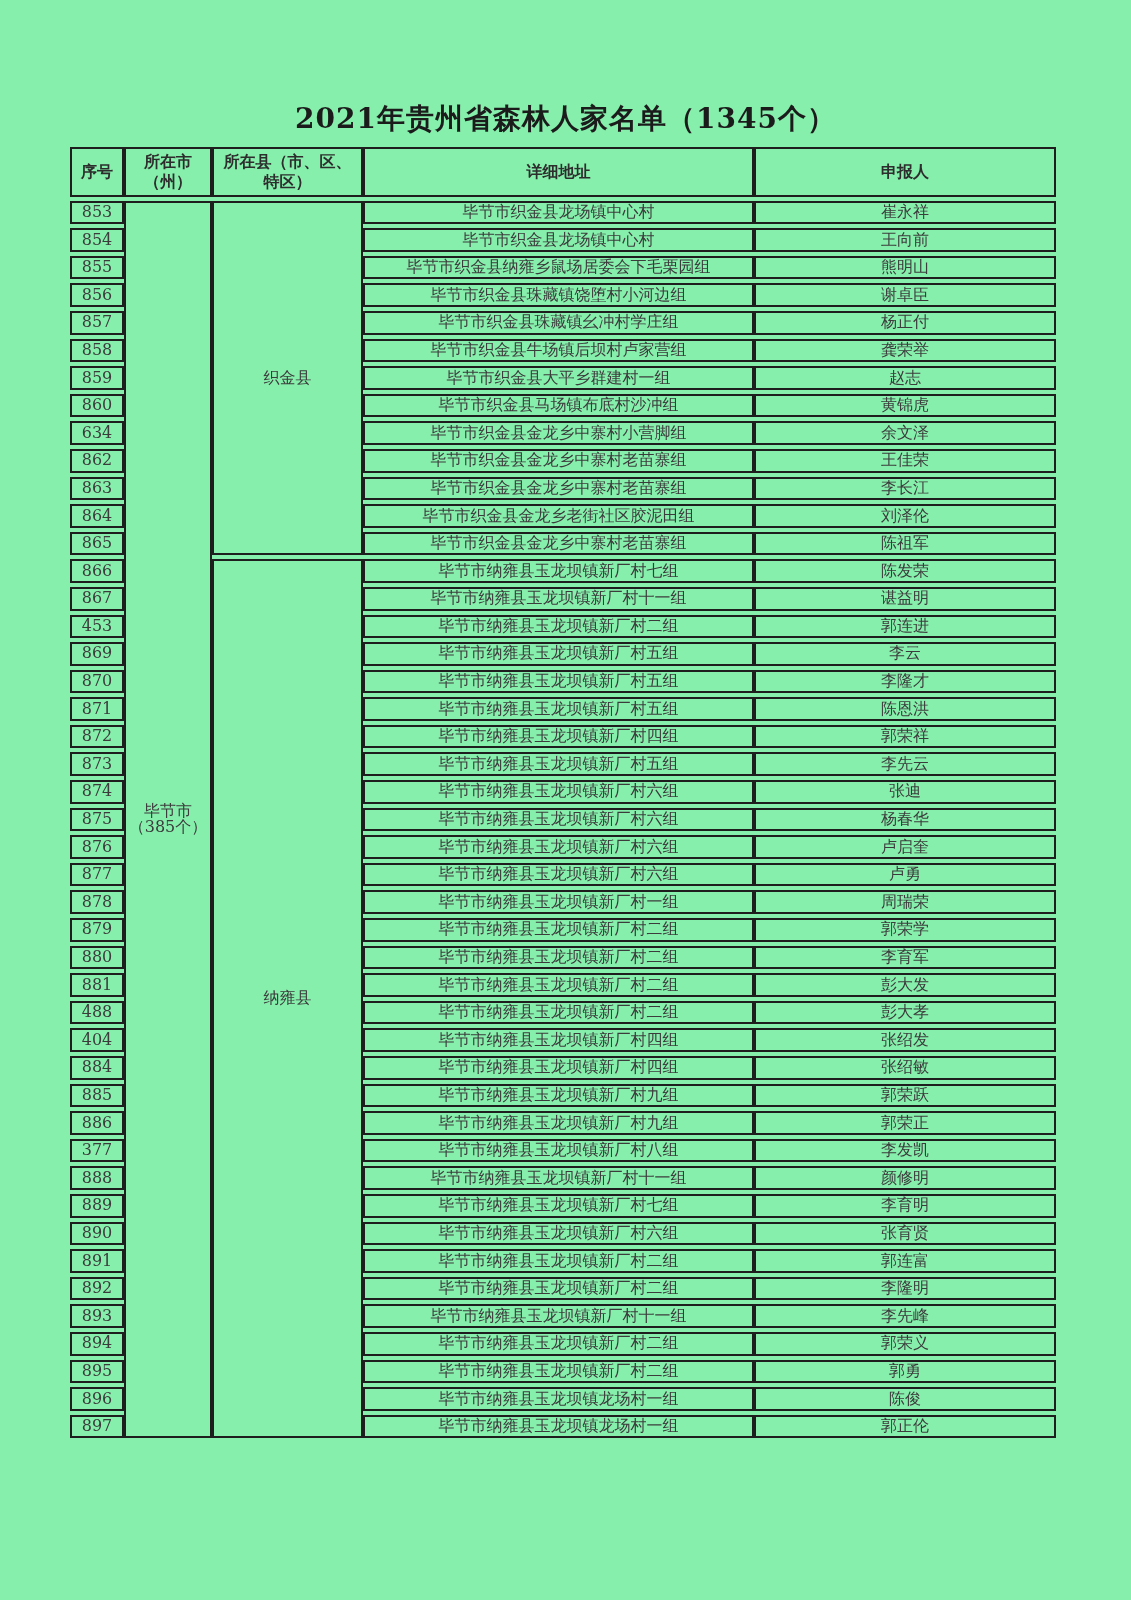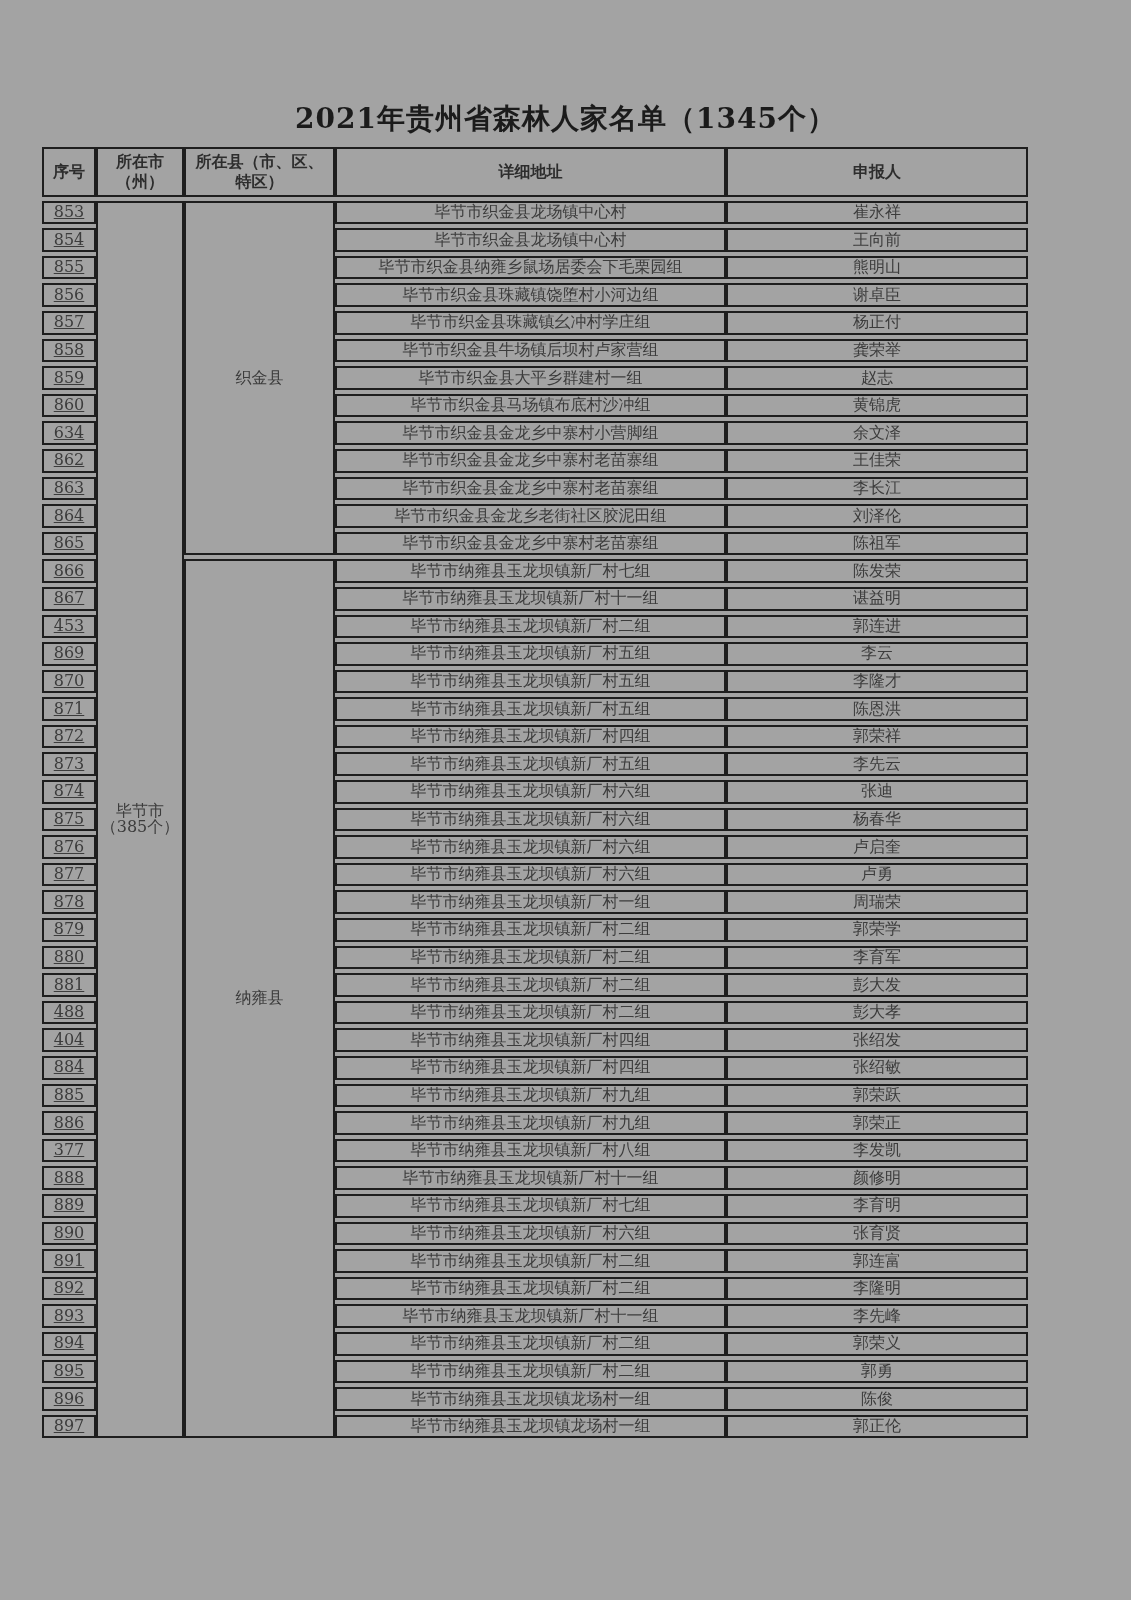--- a/index.html
+++ b/index.html
@@ -8,33 +8,33 @@
     background: #ffffff;
     width: 1131px;
     height: 1600px;
     font-family: "DejaVu Serif", "Liberation Serif", serif;
   }
   .page {
     position: relative;
     width: 1131px;
     height: 1600px;
     overflow: hidden;
-    background: #a3a3a3;
+    background: #86efac;
   }
   .doc-title {
     margin-top: 102px;
     text-align: center;
     font-size: 28px;
     font-weight: bold;
     color: #1b1b1b;
     letter-spacing: 1px;
     line-height: 1.2;
   }
   table.roster {
-    margin-left: 42px;
+    margin-left: 70px;
     margin-top: 7px;
     border-collapse: separate;
     border-spacing: 0 4px;
     table-layout: fixed;
     width: 986px;
   }
   table.roster th, table.roster td {
     border: 2px solid #1e1e1e;
     text-align: center;
     vertical-align: middle;
@@ -54,21 +54,20 @@
     height: 19.6px;
     font-size: 16px;
     color: #3c3c3c;
     line-height: 1.05;
     word-break: break-all;
   }
   td.num {
     font-size: 17px;
     color: #4a4a4a;
     font-family: "DejaVu Serif", "Liberation Serif", serif;
-    text-decoration: underline;
   }
   td.city, td.county {
     font-size: 16px;
     color: #383838;
     line-height: 1.5;
   }
 </style>
 </head>
 <body>
 

